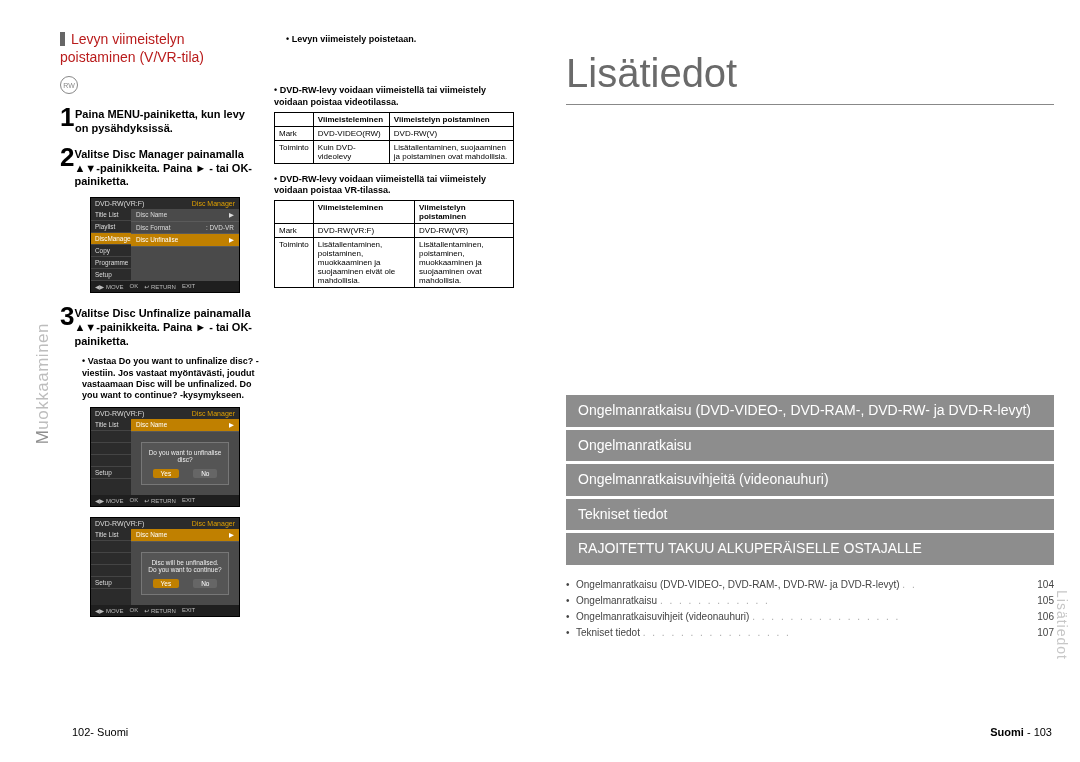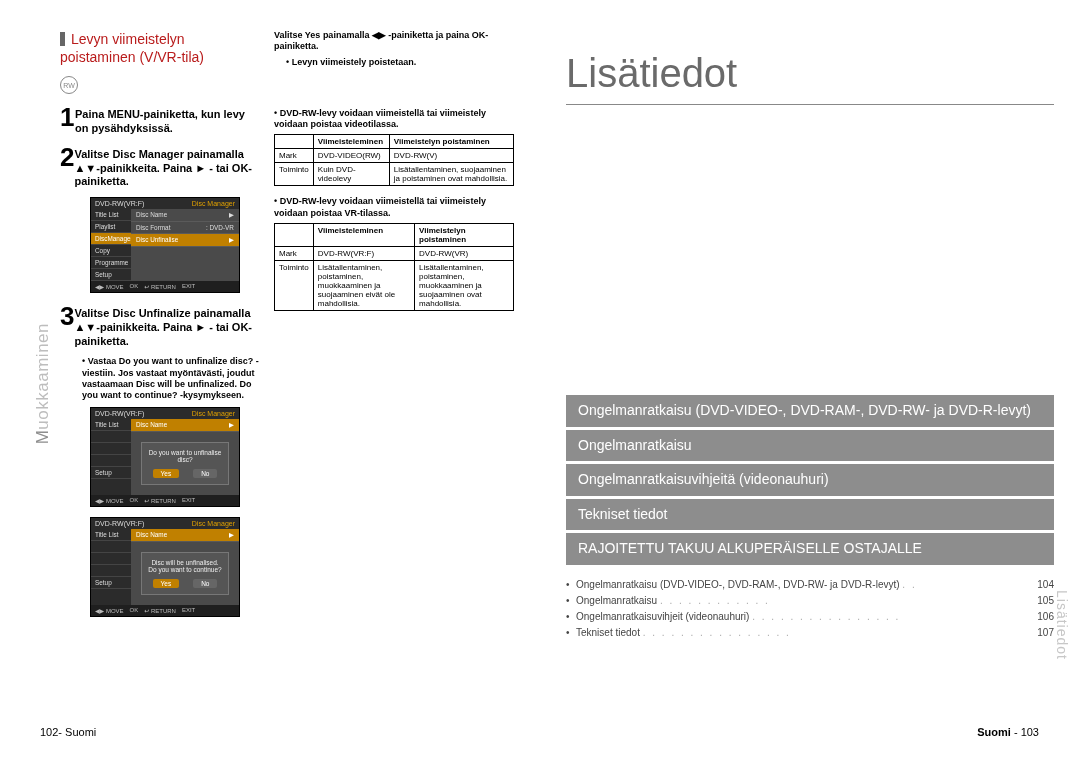--- a/index.html
+++ b/index.html
@@ -39,23 +39,23 @@
   .menushot .dialog .btn { background:#c08000; color:#fff; padding:1px 8px; border-radius:2px; font-size:6.5px;}
   .menushot .dialog .btn.no { background:#666; }
 
   .smallbold { font-size:9px; font-weight:bold; line-height:1.25; }
   .bulletb { font-size:9px; font-weight:bold; margin:4px 0; line-height:1.25;}
 
   table.minitab { border-collapse:collapse; width:100%; font-size:8px; margin:2px 0 10px 0;}
   table.minitab td, table.minitab th { border:1px solid #000; padding:2px 4px; vertical-align:top; text-align:left;}
   table.minitab th { font-weight:bold; }
 
-  .pagefoot { position:absolute; bottom:24px; font-size:11px; }
+  .pagefoot { position:absolute; bottom:24px; font-size:11px;margin-left:32px; }
   .pagefoot.l { left:40px; }
-  .pagefoot.r { right:41px; }
+  .pagefoot.r { right:28px; }
 
   
   .page.right { padding-top:51px; }
   .bigtitle { font-size:40px; font-weight:300; color:#6a6a6a; border-bottom:1px solid #888; padding-bottom:8px; margin-bottom:290px;}
   .toc-sect { background:#8d8d8d; color:#fff; font-size:14px; padding:7px 12px; margin-bottom:3px; line-height:1.25;}
   .toc-list { font-size:10px; color:#444; margin-top:12px; line-height:1.6;}
   .toc-list .row { display:flex; }
   .toc-list .bul { width:10px; }
   .toc-list .lab { flex:1; }
   .toc-list .dots { color:#aaa; letter-spacing:2px;}
@@ -199,21 +199,20 @@
           <div class="mfoot">
               <span>◀▶ MOVE</span>
               <span>OK</span>
               <span>↩ RETURN</span>
               <span>EXIT</span>
             </div>
         </div>
       </div>
 
       <div class="colB">
-        <div class="smallbold">Valitse Yes painamalla ◀▶ -painiketta ja paina OK-painiketta.</div>
         <div class="smallbold" style="margin:4px 0 40px 12px;">• Levyn viimeistely poistetaan.</div>
 
         <div class="bulletb">• DVD-RW-levy voidaan viimeistellä tai viimeistely voidaan poistaa videotilassa.</div>
         <table class="minitab">
           <tbody>
               <tr>
                 <th></th>
                 <th>Viimeisteleminen</th>
                 <th>Viimeistelyn poistaminen</th>
               </tr>

